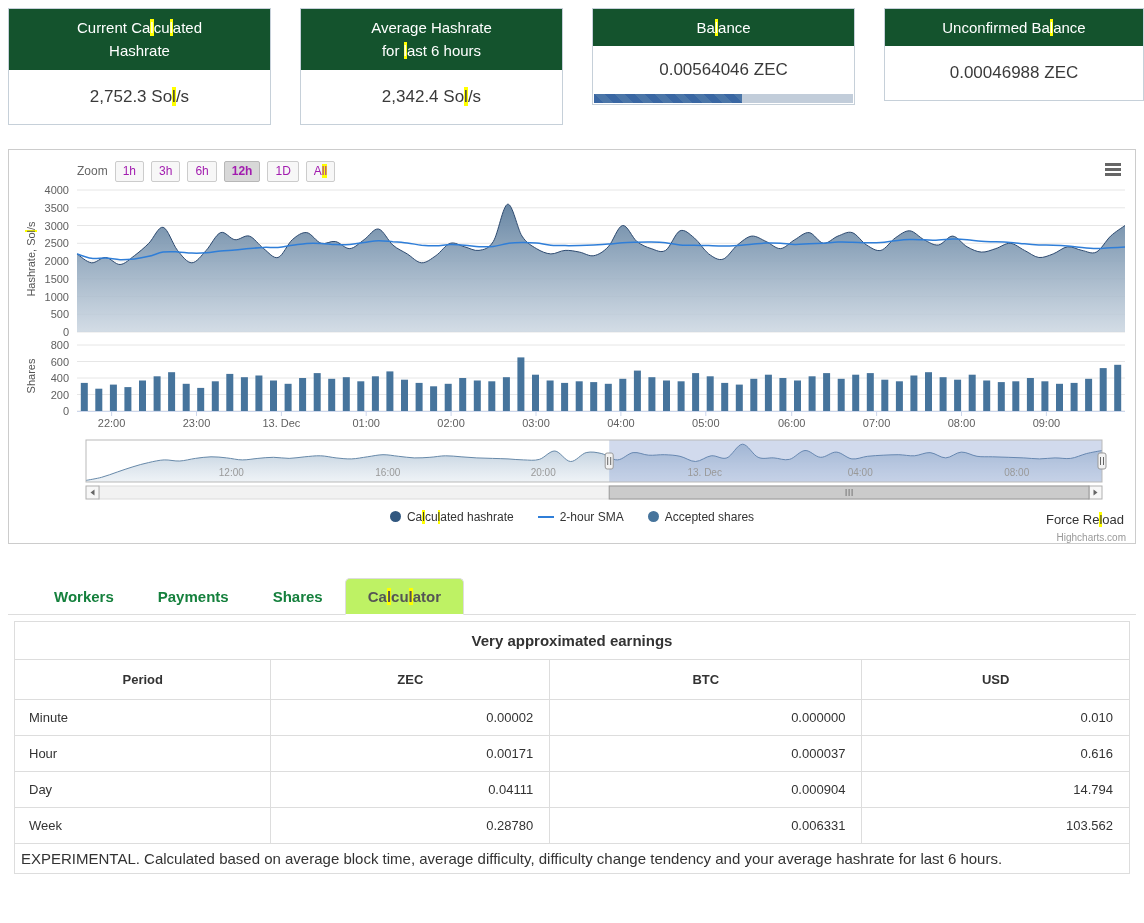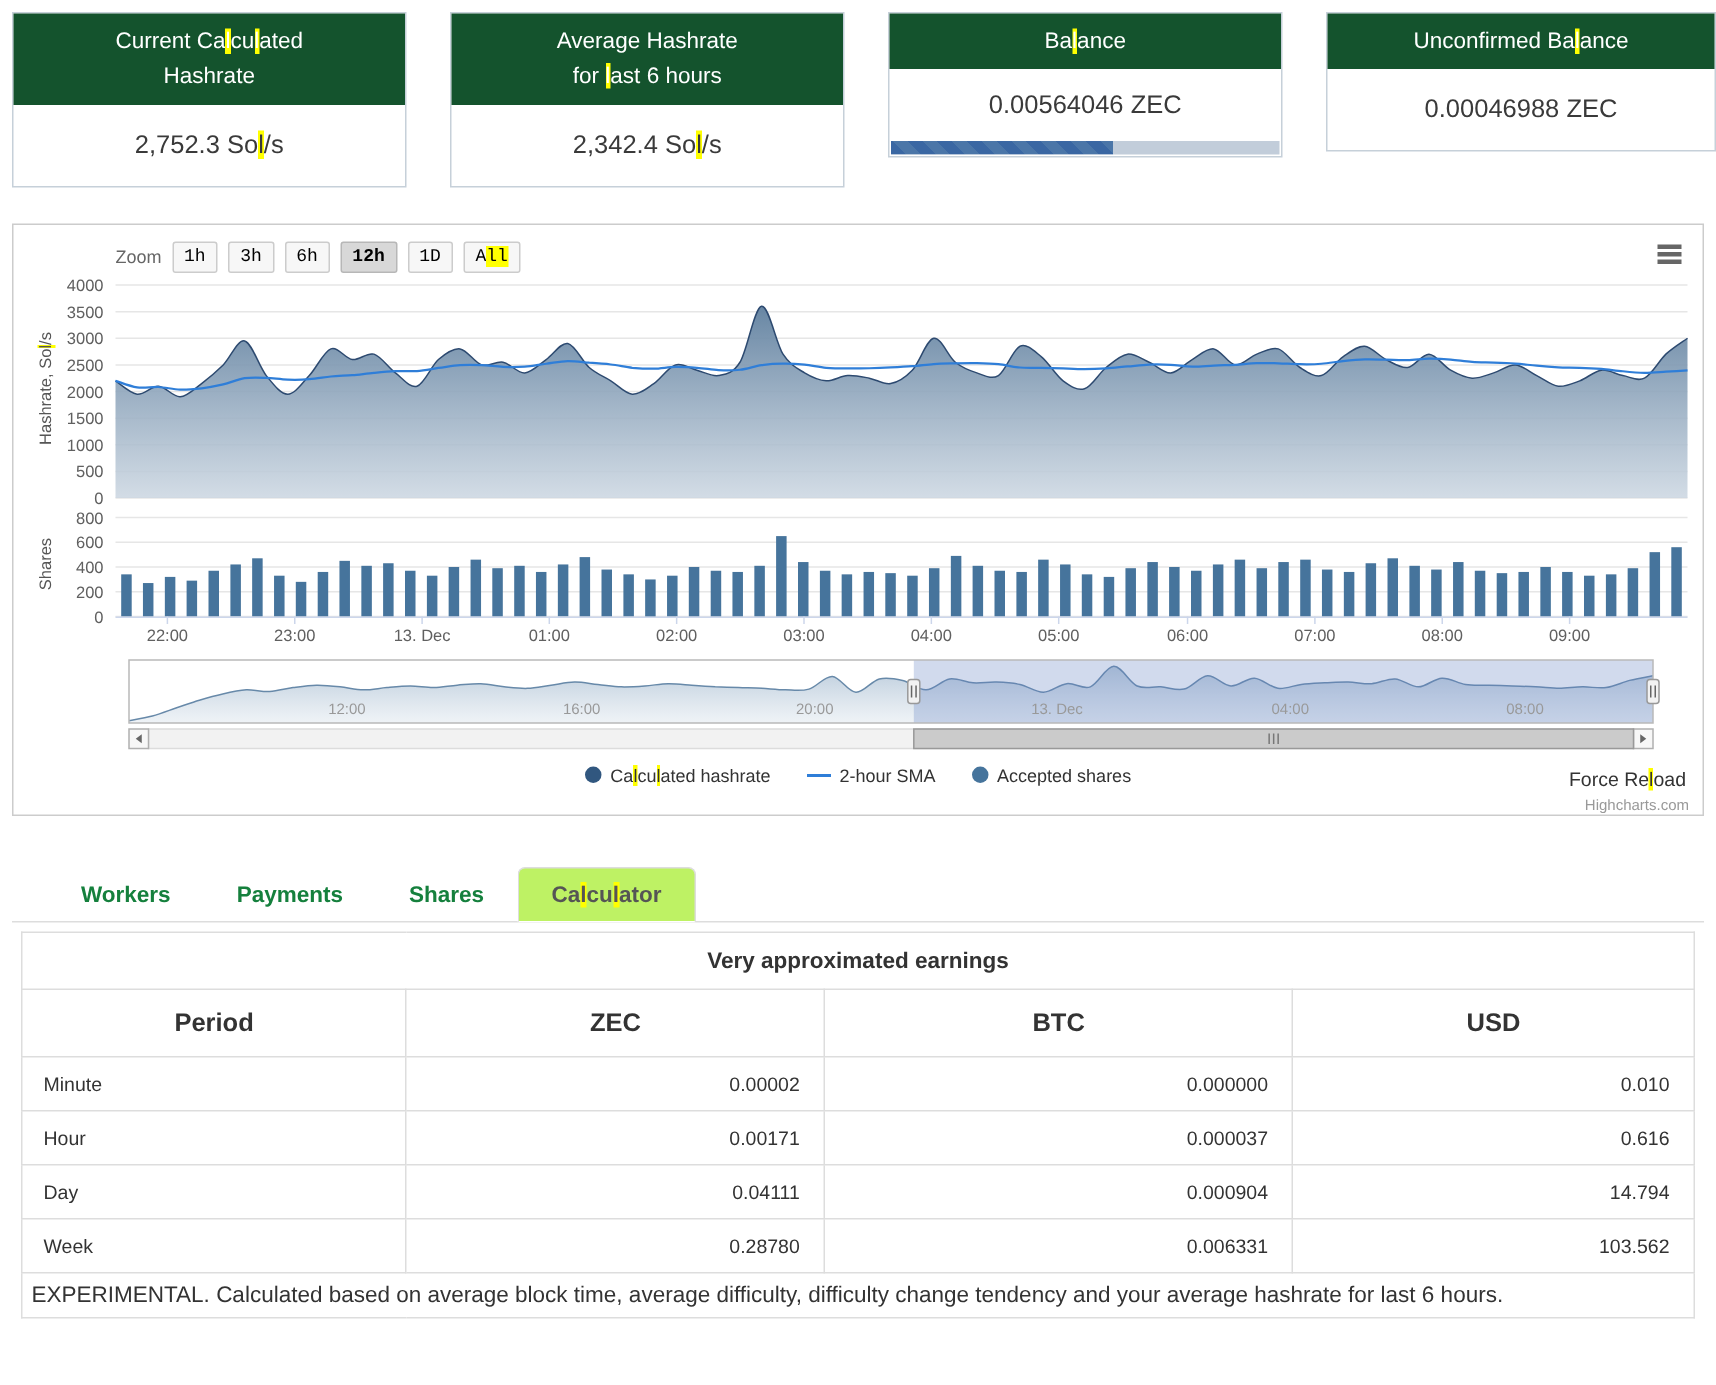--- a/index.html
+++ b/index.html
@@ -15,21 +15,21 @@
   .card-header{background:#14532d;color:#fff;text-align:center;font-size:15px;line-height:1.55;padding:7px 12px;}
   .card-body{text-align:center;font-size:17px;color:#3a3a3a;padding:17px 10px;position:relative;}
   .card-body.with-progress{padding:14px 10px 24px;}
   .progress{position:absolute;left:1px;right:1px;bottom:1px;height:9px;background:#c2cdda;overflow:hidden;}
   .progress-fill{height:100%;background:repeating-linear-gradient(45deg,#3a67a3 0,#3a67a3 7px,#4b76a8 7px,#4b76a8 14px);}
 
   
   .panel{position:relative;margin:24px 8px 0;border:1px solid #ccc;height:393px;background:#fff;}
   .zoom-row{position:absolute;top:11px;left:68px;display:flex;align-items:center;font-size:12px;color:#666;z-index:3;}
   .zoom-btn{margin-left:7px;padding:3px 7px;background:#f7f7f7;border:1px solid #ccc;border-radius:2px;
-    font-size:12px;color:#000000;cursor:pointer;font-family:Liberation Mono, monospace;line-height:1.1;text-align:center;}
+    font-size:12px;color:#a21caf;cursor:pointer;font-family:Liberation Sans, sans-serif;line-height:1.1;text-align:center;}
   .zoom-btn.selected{background:#d8d8d8;border-color:#b7b7b7;font-weight:bold;}
   .hamburger{position:absolute;top:13px;right:14px;width:16px;cursor:pointer;z-index:3;}
   .hamburger div{height:3px;background:#666;margin-bottom:2px;}
   .y-title{position:absolute;font-size:11px;color:#555;text-align:center;transform:rotate(-90deg);z-index:2;}
   #ytitle-main{width:140px;left:-48px;top:103px;}
   #ytitle-shares{width:60px;left:-8px;top:220px;}
   #chart-svg{position:absolute;top:36px;left:1px;width:1124px;height:316px;}
   #chart-svg text{font-family:"Liberation Sans",sans-serif;}
   .legend{position:absolute;top:360px;left:0;right:0;display:flex;justify-content:center;gap:24px;align-items:center;
     font-size:12px;color:#333;}
@@ -43,21 +43,21 @@
   .tabs{display:flex;align-items:flex-end;margin:34px 8px 0;border-bottom:1px solid #ddd;padding-left:24px;}
   .tab{font-size:15px;font-weight:bold;color:#15803d;padding:9px 22px;cursor:pointer;white-space:nowrap;}
   .tab.active{color:#555;background:#bef264;border:1px solid #ddd;border-bottom:1px solid #fff;
     border-radius:5px 5px 0 0;margin-bottom:-1px;}
 
   
   .table-wrap{margin:6px 14px 0;}
   table.earnings{width:100%;border-collapse:collapse;font-size:13px;color:#333;}
   table.earnings td,table.earnings th{border:1px solid #ddd;}
   table.earnings .t-title{text-align:center;font-weight:bold;font-size:15px;padding:10px;}
-  table.earnings th{text-align:center;font-weight:bold;padding:12px 3px;font-size:17px;}
+  table.earnings th{text-align:center;font-weight:bold;padding:12px 3px;font-size:13px;}
   table.earnings td.period{text-align:left;padding:10px 14px;}
   table.earnings td.num{text-align:right;padding:10px 16px;}
   table.earnings td.foot{text-align:left;font-size:15px;padding:6px;}
 </style>
 </head>
 <body>
 
 <div class="cards" id="cards">
     <div class="card">
       <div class="card-header"><span>Current Ca</span><span class="hl">l</span><span>cu</span><span class="hl">l</span><span>ated</span><br><span>Hashrate</span></div>

